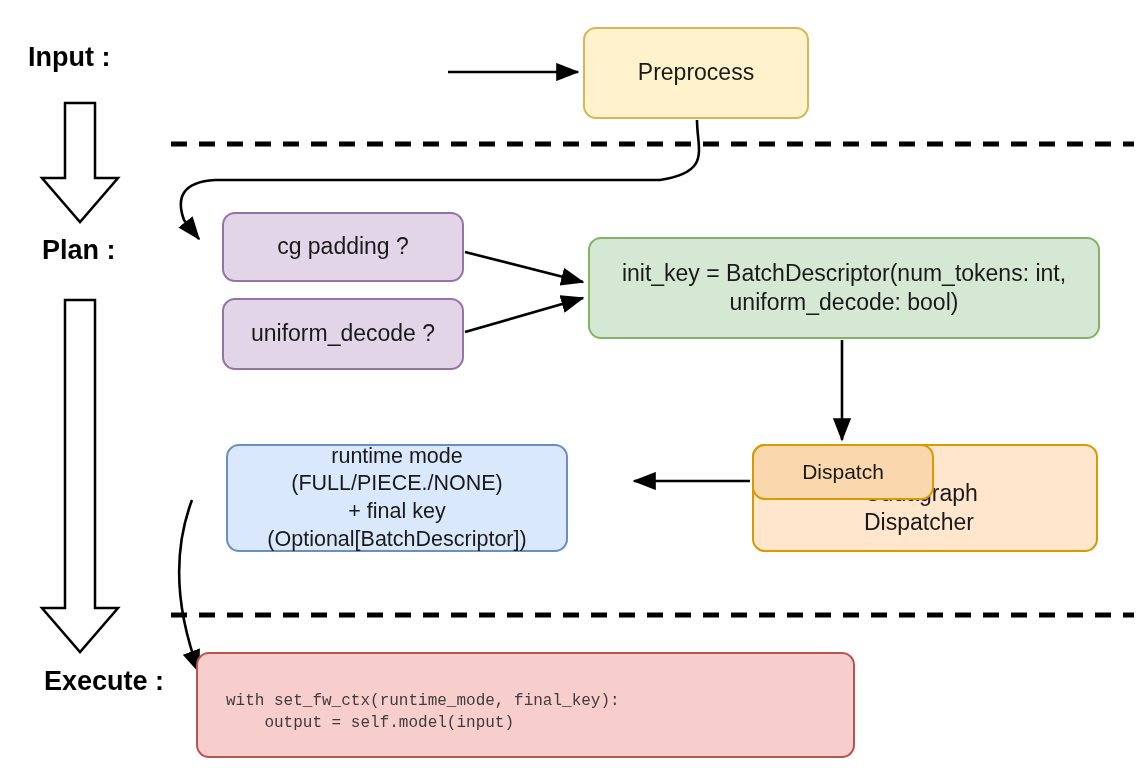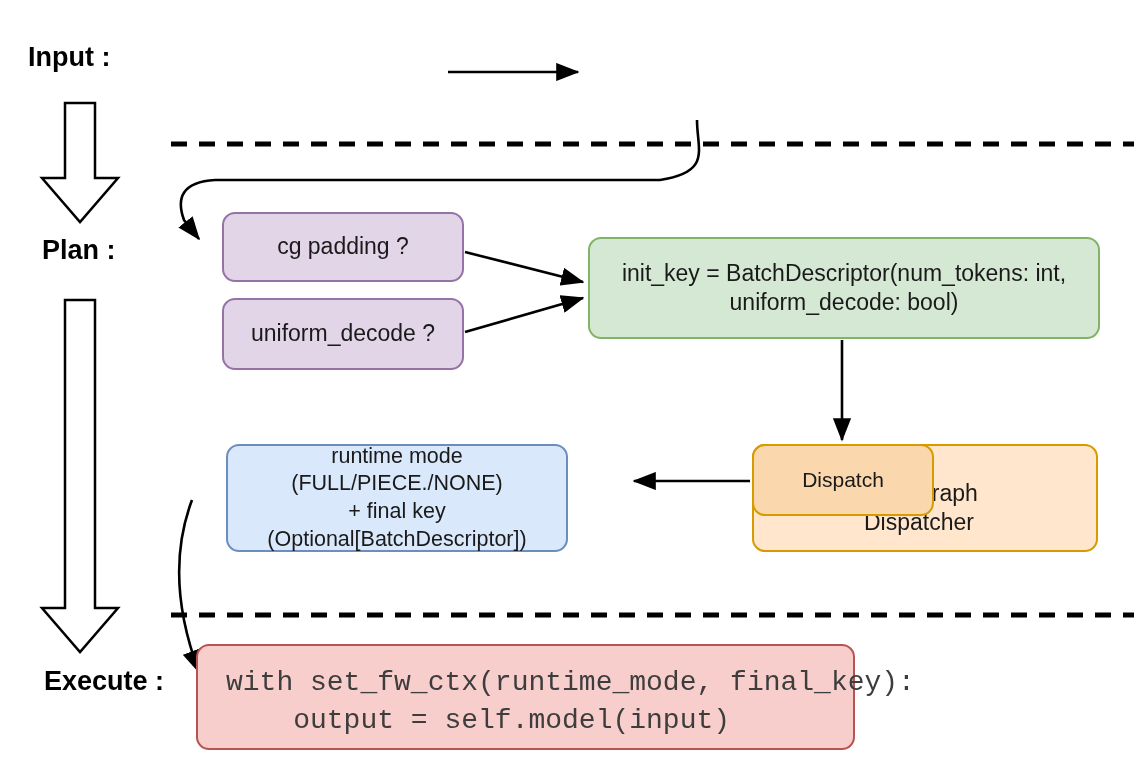--- a/index.html
+++ b/index.html
@@ -42,27 +42,28 @@
     justify-content: center;
     text-align: center;
     font-family: "Liberation Sans", sans-serif;
     font-size: 23px;
     color: #1a1a1a;
     line-height: 1.28;
     padding: 2px 8px;
   }
   .node-code {
     font-family: "Liberation Mono", monospace;
-    font-size: 28px;
+    font-size: 16px;
     text-align: left;
-    justify-content: flex-start;
+    justify-content: center;
     line-height: 1.35;
     color: #3d3d3d;
     letter-spacing: 0px;
     white-space: pre;
+    margin-top: 8px;
   }
   .node-multiline {
     flex-direction: column;
   }
 </style>
 </head>
 <body>
 
 <div id="canvas">
 
@@ -94,20 +95,24 @@
     <line x1="750" y1="481" x2="634" y2="481" stroke="#000000" stroke-width="2.6" marker-end="url(#arrowhead)"></line>
 
     <path d="M 192 500 C 175 545, 172 600, 199 672" fill="none" stroke="#000000" stroke-width="2.6" marker-end="url(#arrowhead)"></path>
   </svg>
 
   <div class="stage-label" style="left:28px; top:42px;">Input :</div>
   <div class="stage-label" style="left:42px; top:235px;">Plan :</div>
   <div class="stage-label" style="left:8px; top:666px;margin-left:36px;">Execute :</div>
 
 
+  <div class="node" style="left:583px; top:27px; width:226px; height:92px;
+              background:#fff2cc; border-color:#d6b656;">
+    <span>Preprocess</span>
+  </div>
 
   <div class="node" style="left:222px; top:212px; width:242px; height:70px;
               background:#e1d5e7; border-color:#9673a6;">
     <span>cg padding ?</span>
   </div>
 
   <div class="node" style="left:222px; top:298px; width:242px; height:72px;
               background:#e1d5e7; border-color:#9673a6;">
     <span>uniform_decode ?</span>
   </div>
@@ -119,21 +124,21 @@
   </div>
 
   <div class="node node-multiline" style="left:752px; top:444px; width:346px; height:108px;
               background:#ffe6cc; border-color:#d79b00;
               justify-content:center; align-items:flex-start;
               padding-left:110px; padding-top:22px;">
     <span>Cudagraph</span>
     <span>Dispatcher</span>
   </div>
 
-  <div class="node" style="left:752px; top:444px; width:182px; height:72px;
+  <div class="node" style="left:752px; top:444px; width:182px; height:56px;
               background:#fad7ac; border-color:#d79b00; font-size:21px;">
     <span>Dispatch</span>
   </div>
 
   <div class="node node-multiline" style="left:226px; top:444px; width:342px; height:108px;
               background:#dae8fc; border-color:#6c8ebf; font-size:21.5px;">
     <span>runtime mode (FULL/PIECE./NONE)</span>
     <span>+ final key (Optional[BatchDescriptor])</span>
   </div>
 

